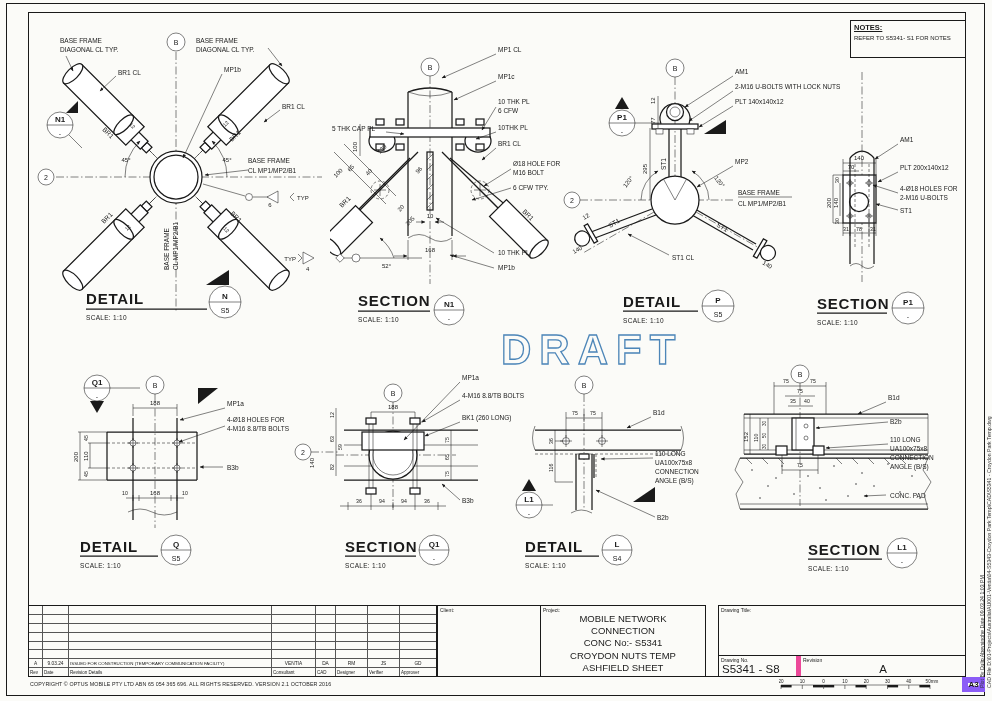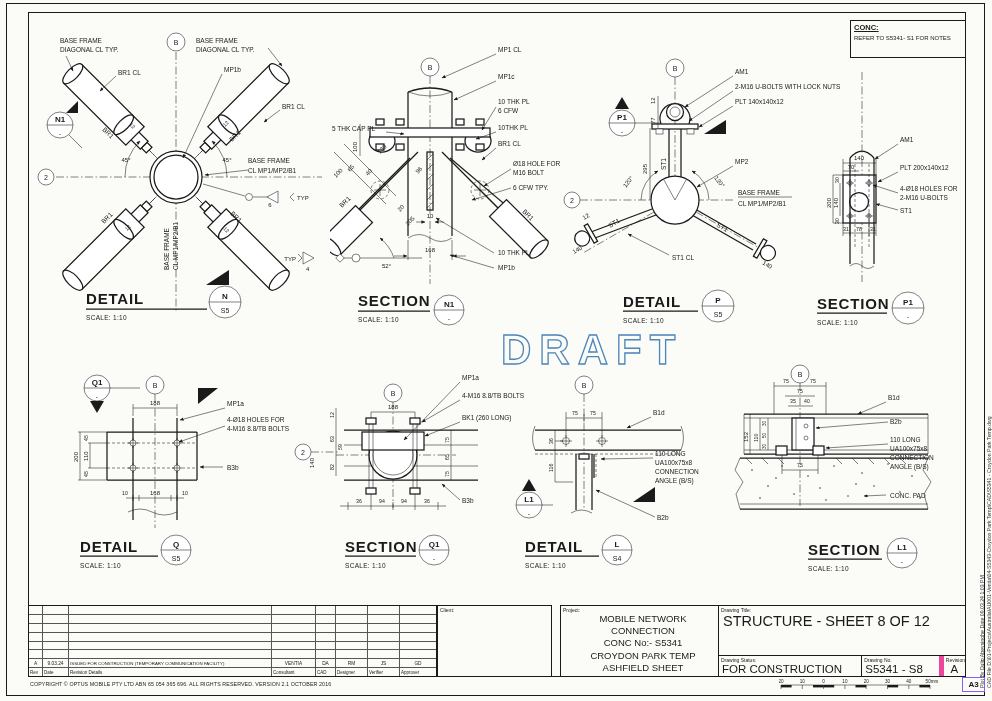--- a/index.html
+++ b/index.html
@@ -49,38 +49,38 @@
   .cbox{position:absolute;top:605px;height:72px;border:1px solid #1a1a1a;box-sizing:border-box;background:#fbfbf8}
   .blab{font-size:5px;padding:1px 0 0 2px;text-align:left;color:#222}
   .pline{font-size:9.5px;line-height:12.2px}
   .tline{font-size:14.5px;line-height:17px;padding-left:4px}
   .tb-bottom{position:absolute;left:0;right:0;bottom:0;height:20px;border-top:1px solid #1a1a1a;display:flex}
   .tb-status{width:144px;border-right:1px solid #1a1a1a;box-sizing:border-box}
   .tb-no{width:82px;border-right:5px solid #ec4899;box-sizing:border-box}
   .tb-rev{flex:1}
   .tbv{font-size:11.5px;padding-left:3px;line-height:12px}
   .tb-rev .tbv{text-align:center;padding:0}
-  .a3box{position:absolute;left:962px;top:677px;width:23px;height:15px;border:1px solid #8b5cf6;
+  .a3box{position:absolute;left:962px;top:677px;width:23px;height:15px;border:6px solid #8b5cf6;
          box-sizing:border-box;display:flex;align-items:center;justify-content:center;
          font-size:8px;font-weight:bold}
   .copyr{position:absolute;left:30px;top:681px;font-size:5.3px;letter-spacing:.1px;color:#222}
   .side{position:absolute;transform:rotate(-90deg);transform-origin:0 0;width:620px;
         font-size:5.2px;white-space:nowrap;color:#333}
   .side1{left:986px;top:688px}
   .side2{left:979px;top:688px}
 </style>
 </head>
 <body>
 
 <div class="sheet">
   <div class="frame outer"></div>
   <div class="frame inner"></div>
 
   <div class="notes">
-    <div class="nt">CONC:</div>
+    <div class="nt">NOTES:</div>
     <div class="nb">REFER TO S5341- S1 FOR NOTES</div>
   </div>
 
   <svg class="panel" style="left:26px;top:12px" width="306" height="332" viewBox="0 0 306 332">
     <defs>
         <marker id="arN" markerWidth="8" markerHeight="8" refX="6.5" refY="3" orient="auto">
           <path d="M0,0L7,3L0,6Z" fill="#1a1a1a"></path>
         </marker>
       </defs>
     <g>
@@ -857,37 +857,32 @@
       <span class="rc">Designer</span>
       <span class="rc">Verifier</span>
       <span class="rc">Approver</span>
     </div>
   </div>
 
   <div class="cbox" style="left:437px;width:115px">
     <div class="blab">Client:</div>
   </div>
 
-  <div class="cbox" style="left:560px;width:166px;text-align:center">
+  <div class="cbox" style="left:540px;width:166px;text-align:center">
     <div class="blab">Project:</div>
     <div class="pline">MOBILE NETWORK</div>
     <div class="pline">CONNECTION</div>
     <div class="pline">CONC No:- S5341</div>
-    <div class="pline">CROYDON PARK TEMP</div>
+    <div class="pline">CROYDON NUTS TEMP</div>
     <div class="pline">ASHFIELD SHEET</div>
   </div>
 
   <div class="cbox" style="left:718px;width:248px">
     <div class="blab">Drawing Title:</div>
-    <div class="tline">STRUCTURE - SHEET 8 OF 12</div>
     <div class="tb-bottom">
-      <div class="tb-status">
-        <div class="blab">Drawing Status:</div>
-        <div class="tbv">FOR CONSTRUCTION</div>
-      </div>
       <div class="tb-no">
         <div class="blab">Drawing No.</div>
         <div class="tbv">S5341 - S8</div>
       </div>
       <div class="tb-rev">
         <div class="blab">Revision</div>
         <div class="tbv">A</div>
       </div>
     </div>
   </div>

